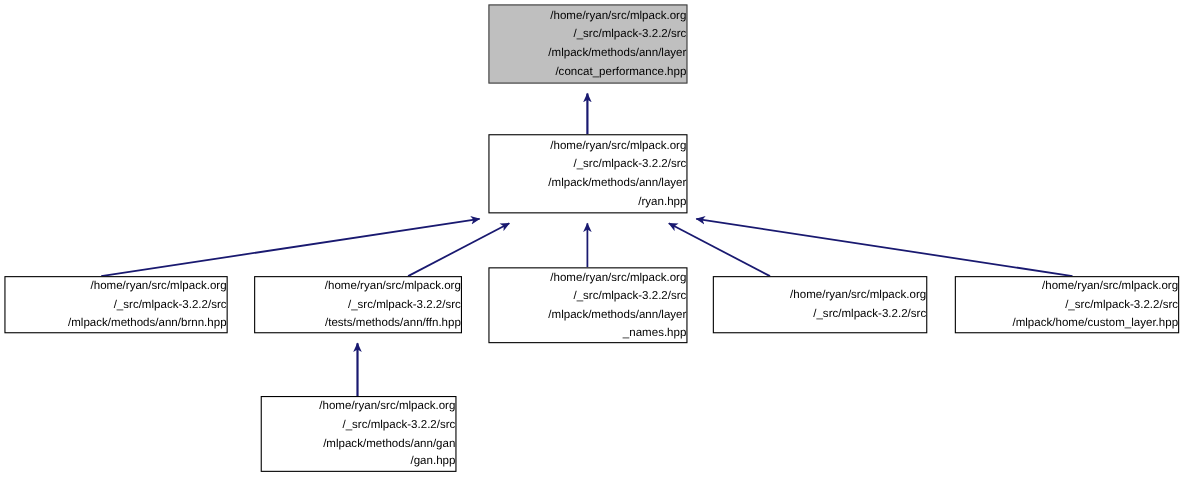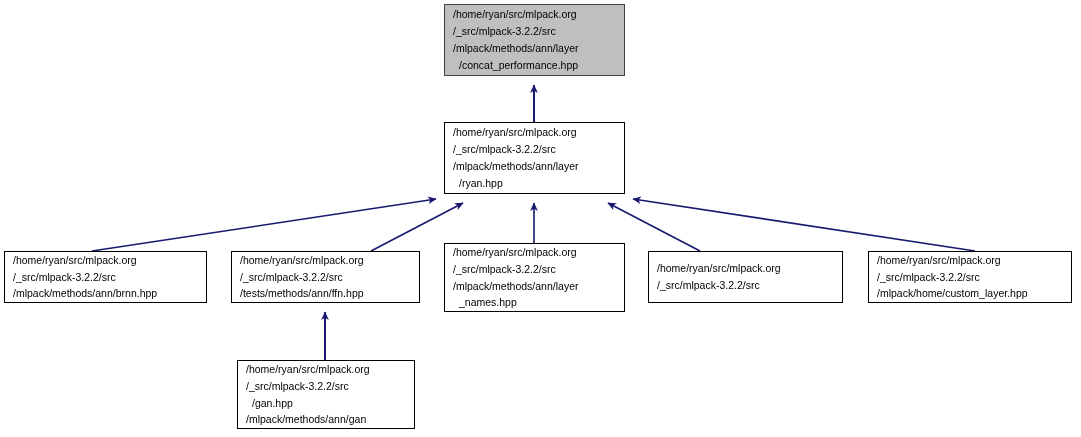--- a/index.html
+++ b/index.html
@@ -41,22 +41,22 @@
   }
   .node.root {
     background: #bfbfbf;
     border: 1px solid #404040;
   }
   .node .ln {
     display: block;
     width: 100%;
   }
   
-  .node.lalign .ln { text-align: left; padding-left: 8px; box-sizing: border-box; }
-  .node.lalign .ln.center { text-align: left; padding-left: 14px; }
+  .node.lalign .ln { text-align: right; padding-left: 8px; box-sizing: border-box; }
+  .node.lalign .ln.center { text-align: right; padding-left: 14px; }
 </style>
 </head>
 <body>
 
 <div id="canvas">
 
   <svg class="edges" viewBox="0 0 1081 437" xmlns="http://www.w3.org/2000/svg">
     <defs>
       <marker id="ah" markerWidth="9" markerHeight="9" refX="8" refY="4.5" orient="auto" markerUnits="userSpaceOnUse">
         <path d="M0,0.6 L8.6,4.5 L0,8.4 L2.3,4.5 Z" fill="#191970"></path>
@@ -79,16 +79,16 @@
   </svg>
 
   <div id="node-layer">
       <div class="node lalign root" style="left: 444px; top: 4px; width: 181px; height: 72px;"><span class="ln">/home/ryan/src/mlpack.org</span><span class="ln">/_src/mlpack-3.2.2/src</span><span class="ln">/mlpack/methods/ann/layer</span><span class="ln center">/concat_performance.hpp</span></div>
       <div class="node lalign" style="left: 444px; top: 122px; width: 181px; height: 72px;"><span class="ln">/home/ryan/src/mlpack.org</span><span class="ln">/_src/mlpack-3.2.2/src</span><span class="ln">/mlpack/methods/ann/layer</span><span class="ln center">/ryan.hpp</span></div>
       <div class="node lalign" style="left: 4px; top: 251px; width: 203px; height: 52px;"><span class="ln">/home/ryan/src/mlpack.org</span><span class="ln">/_src/mlpack-3.2.2/src</span><span class="ln">/mlpack/methods/ann/brnn.hpp</span></div>
       <div class="node lalign" style="left: 231px; top: 251px; width: 189px; height: 52px;"><span class="ln">/home/ryan/src/mlpack.org</span><span class="ln">/_src/mlpack-3.2.2/src</span><span class="ln">/tests/methods/ann/ffn.hpp</span></div>
       <div class="node lalign" style="left: 444px; top: 243px; width: 181px; height: 69px;"><span class="ln">/home/ryan/src/mlpack.org</span><span class="ln">/_src/mlpack-3.2.2/src</span><span class="ln">/mlpack/methods/ann/layer</span><span class="ln center">_names.hpp</span></div>
       <div class="node lalign" style="left: 648px; top: 251px; width: 195px; height: 52px;"><span class="ln">/home/ryan/src/mlpack.org</span><span class="ln">/_src/mlpack-3.2.2/src</span></div>
       <div class="node lalign" style="left: 868px; top: 251px; width: 204px; height: 52px;"><span class="ln">/home/ryan/src/mlpack.org</span><span class="ln">/_src/mlpack-3.2.2/src</span><span class="ln">/mlpack/home/custom_layer.hpp</span></div>
-      <div class="node lalign" style="left: 237px; top: 360px; width: 178px; height: 69px;"><span class="ln">/home/ryan/src/mlpack.org</span><span class="ln">/_src/mlpack-3.2.2/src</span><span class="ln center">/gan.hpp</span><span class="ln">/mlpack/methods/ann/gan</span></div>
+      <div class="node lalign" style="left: 237px; top: 360px; width: 178px; height: 69px;"><span class="ln">/home/ryan/src/mlpack.org</span><span class="ln">/_src/mlpack-3.2.2/src</span><span class="ln">/mlpack/methods/ann/gan</span><span class="ln center">/gan.hpp</span></div>
     </div>
 
 </div>
 
 </body></html>

